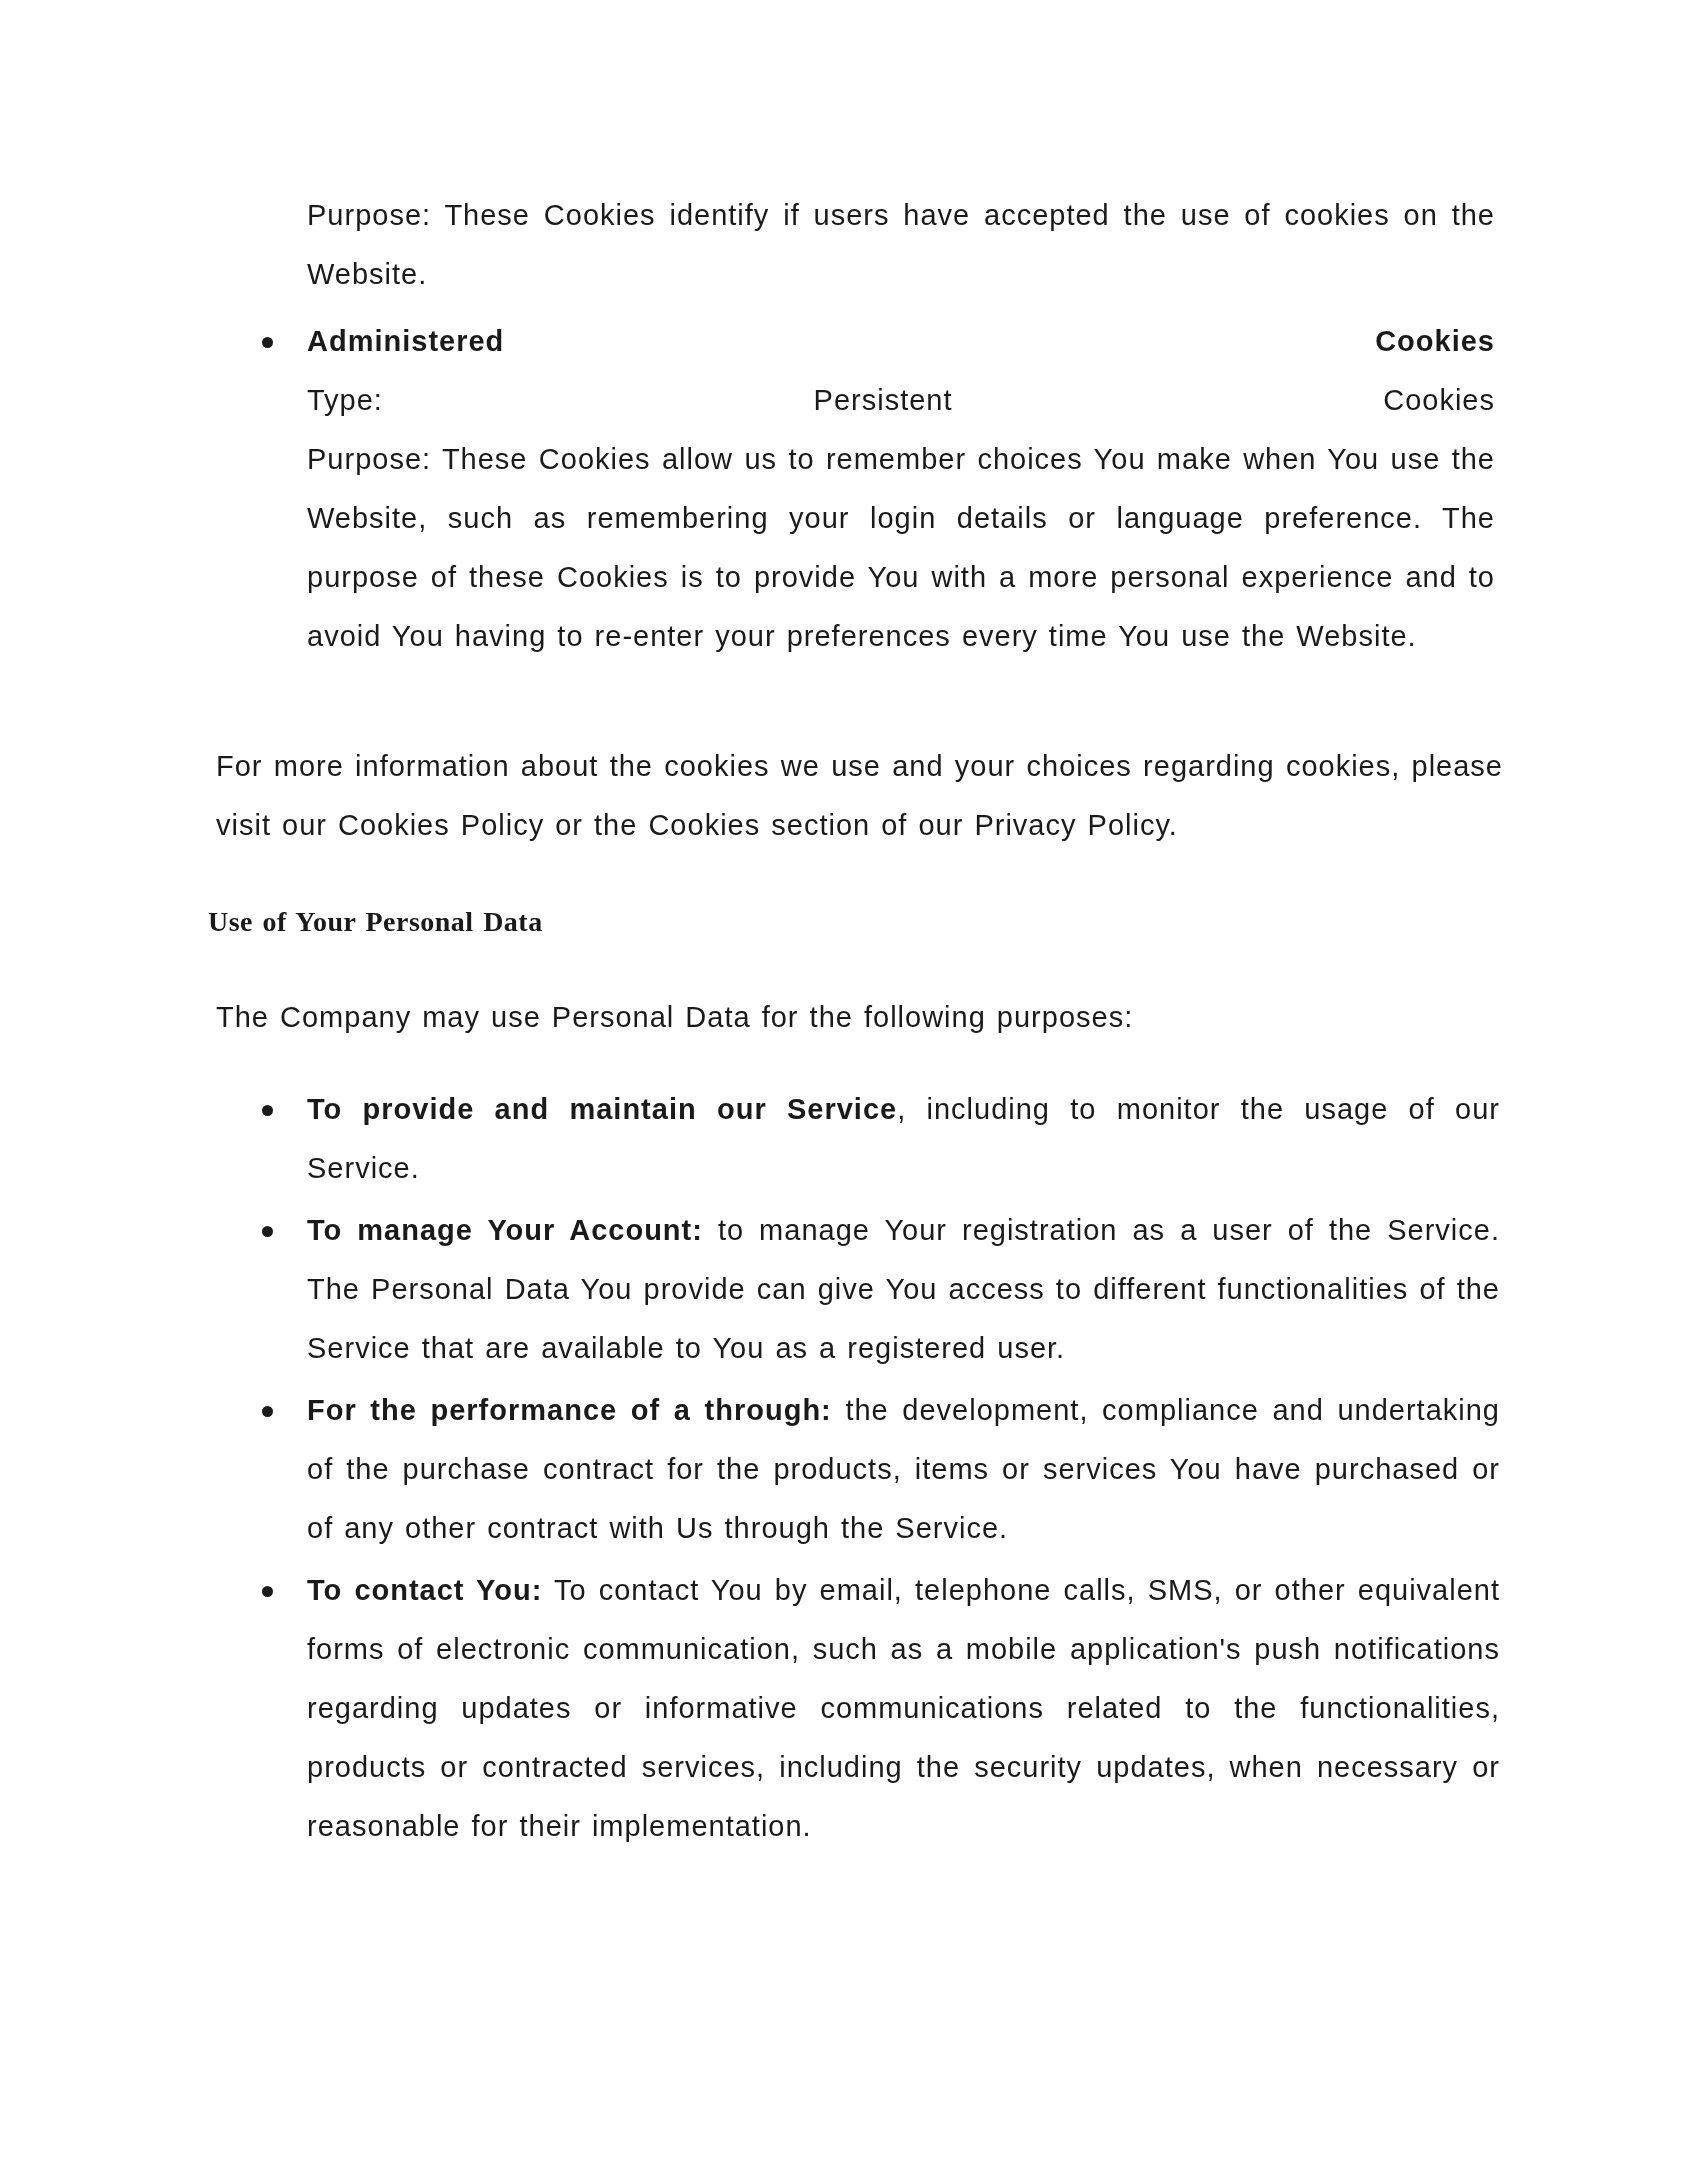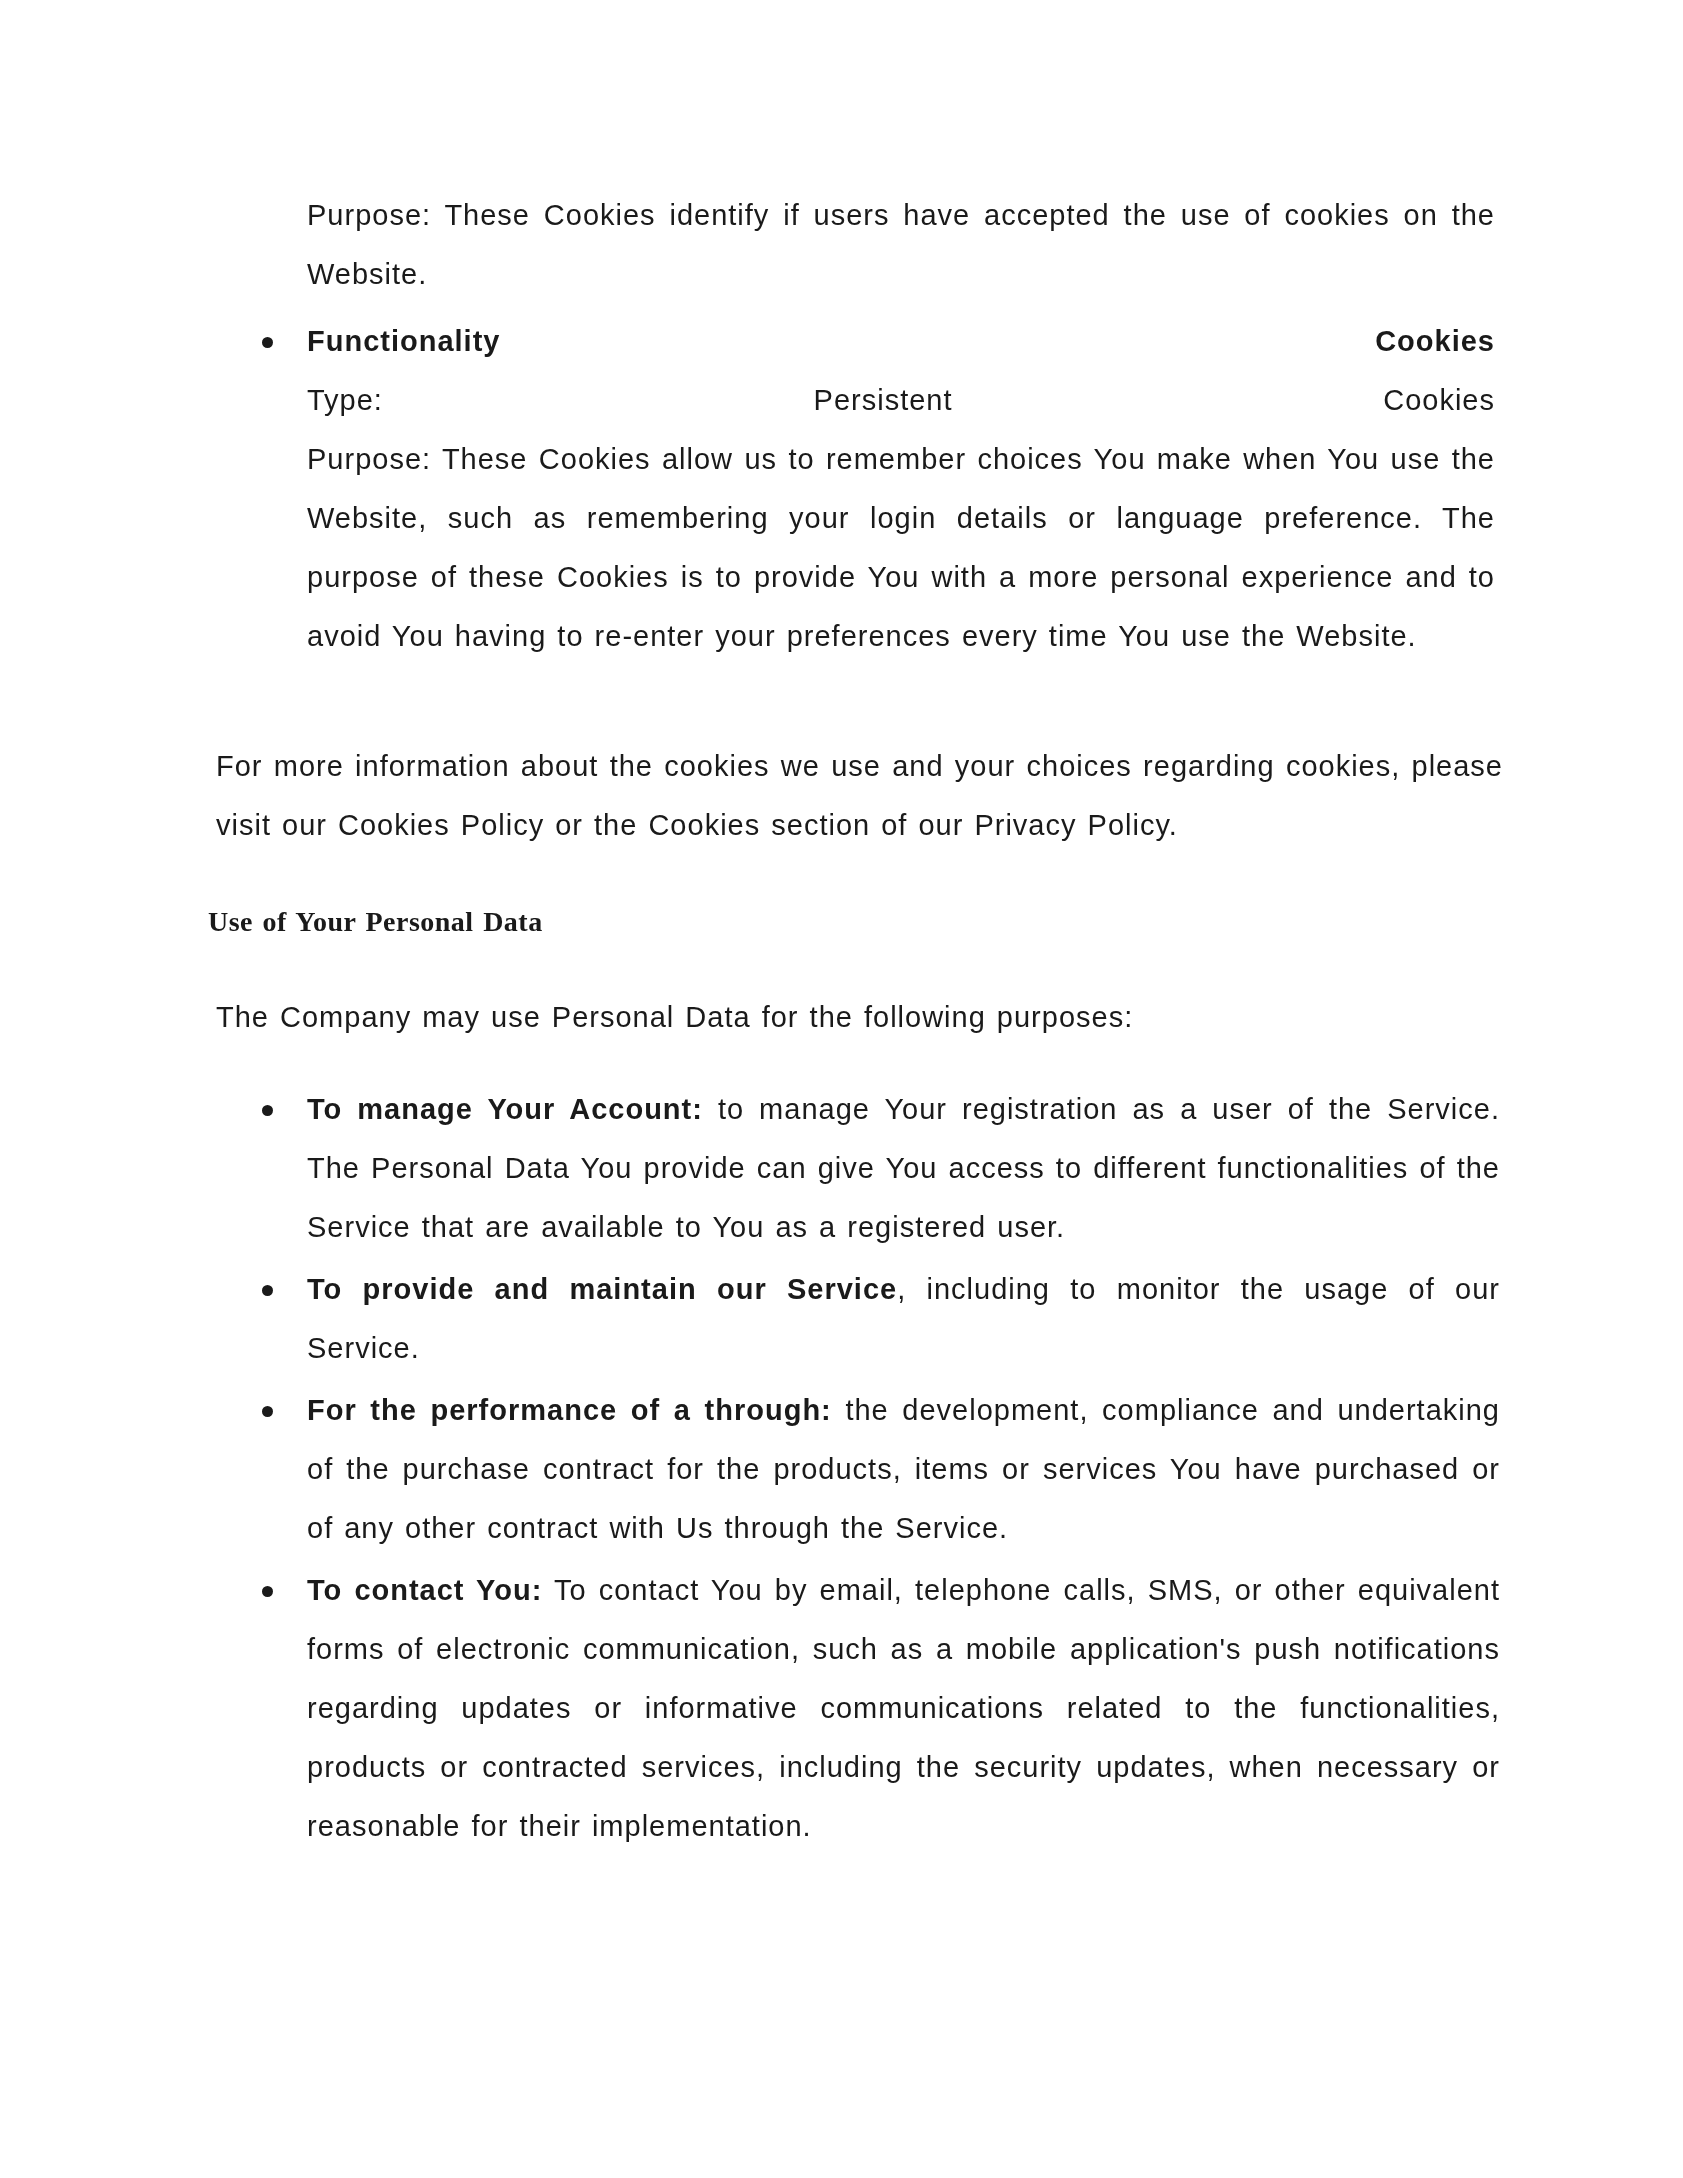--- a/index.html
+++ b/index.html
@@ -75,47 +75,47 @@
 <body>
 
 <div class="page">
   <div class="content">
 
     <div class="cont-item">Purpose: These Cookies identify if users have accepted the use of cookies on the Website.</div>
 
     <div class="li func-li">
       <span class="bullet"></span>
       <div class="row b">
-        <span>Functionality</span>
+        <span>Administered</span>
         <span>Cookies</span>
       </div>
       <div class="row">
         <span>Type:</span>
         <span>Persistent</span>
         <span>Cookies</span>
       </div>
       <div class="just">Purpose: These Cookies allow us to remember choices You make when You use the Website, such as remembering your login details or language preference. The purpose of these Cookies is to provide You with a more personal experience and to avoid You having to re-enter your preferences every time You use the Website.</div>
     </div>
 
     <p class="para para-more">For more information about the cookies we use and your choices regarding cookies, please visit our Cookies Policy or the Cookies section of our Privacy Policy.</p>
 
     <h2 class="heading">Use of Your Personal Data</h2>
 
     <p class="para para-intro">The Company may use Personal Data for the following purposes:</p>
 
     <div class="list">
 
       <div class="li">
         <span class="bullet"></span>
-        <div class="just"><span class="b">To manage Your Account:</span><span> to manage Your registration as a user of the Service. The Personal Data You provide can give You access to different functionalities of the Service that are available to You as a registered user.</span></div>
+        <div class="just"><span class="b">To provide and maintain our Service</span><span>, including to monitor the usage of our Service.</span></div>
       </div>
 
       <div class="li">
         <span class="bullet"></span>
-        <div class="just"><span class="b">To provide and maintain our Service</span><span>, including to monitor the usage of our Service.</span></div>
+        <div class="just"><span class="b">To manage Your Account:</span><span> to manage Your registration as a user of the Service. The Personal Data You provide can give You access to different functionalities of the Service that are available to You as a registered user.</span></div>
       </div>
 
       <div class="li">
         <span class="bullet"></span>
         <div class="just"><span class="b">For the performance of a through:</span><span> the development, compliance and undertaking of the purchase contract for the products, items or services You have purchased or of any other contract with Us through the Service.</span></div>
       </div>
 
       <div class="li">
         <span class="bullet"></span>
         <div class="just"><span class="b">To contact You:</span><span> To contact You by email, telephone calls, SMS, or other equivalent forms of electronic communication, such as a mobile application's push notifications regarding updates or informative communications related to the functionalities, products or contracted services, including the security updates, when necessary or reasonable for their implementation.</span></div>

